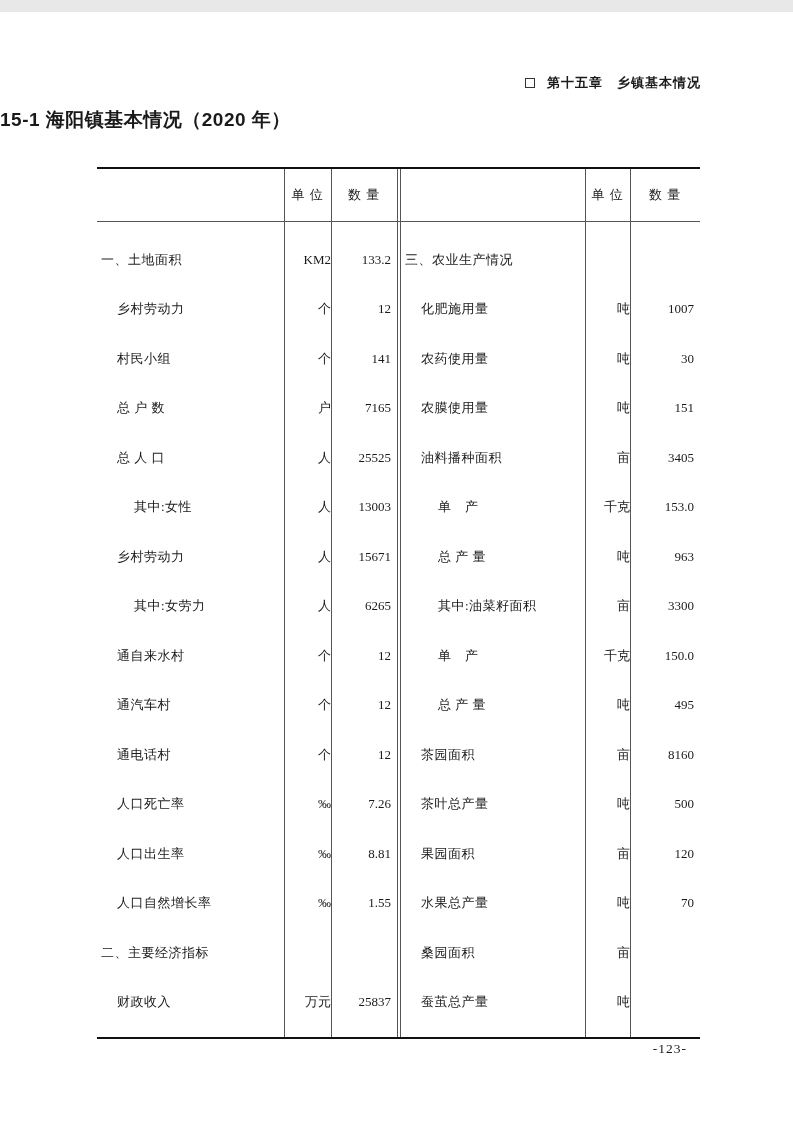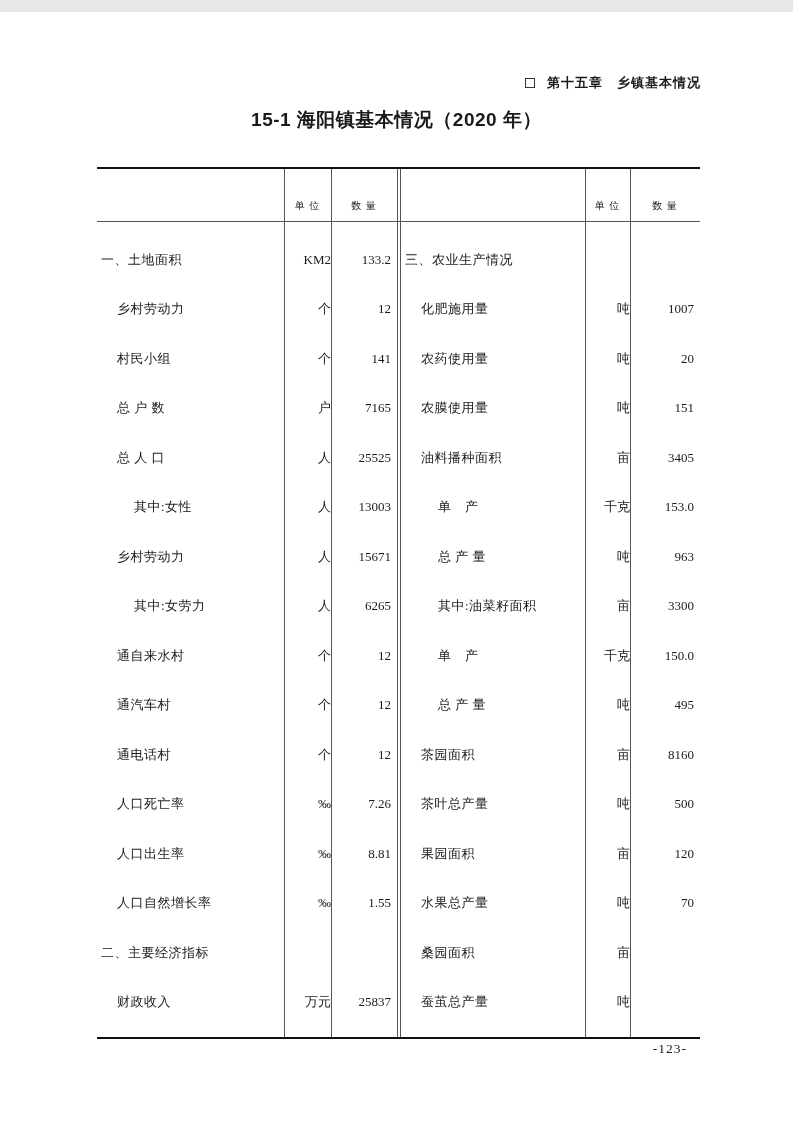--- a/index.html
+++ b/index.html
@@ -36,21 +36,21 @@
     margin-right: 12px;
     flex: 0 0 auto;
   }
 
   
   .doc-title {
     position: absolute;
     top: 95px;
     left: 0;
     width: 100%;
-    text-align: center;
+    text-align: left;
     font-family: "Liberation Sans", "DejaVu Sans", sans-serif;
     font-weight: bold;
     font-size: 19px;
     letter-spacing: 0.5px;
   }
 
   
   .stat-table {
     position: absolute;
     left: 97px;
@@ -77,26 +77,26 @@
   .header-sep {
     position: absolute;
     top: 52px;
     left: 0;
     width: 100%;
     height: 1px;
     background: #555;
   }
   .chead {
     position: absolute;
-    top: 11px;
+    top: 0;
     height: 52px;
     display: flex;
     align-items: center;
     justify-content: center;
-    font-size: 10px;
+    font-size: 13px;
     letter-spacing: 1px;
     white-space: pre;
   }
   .ch-unit-l { left: 187px; width: 47px; }
   .ch-qty-l  { left: 234px; width: 66px; }
   .ch-unit-r { left: 488px; width: 45px; }
   .ch-qty-r  { left: 533px; width: 70px; }
 
   .body-half {
     position: absolute;
@@ -240,21 +240,21 @@
           <div class="cell value"></div>
         </div>
         <div class="trow">
           <div class="cell label indent-1">化肥施用量</div>
           <div class="cell unit">吨</div>
           <div class="cell value">1007</div>
         </div>
         <div class="trow">
           <div class="cell label indent-1">农药使用量</div>
           <div class="cell unit">吨</div>
-          <div class="cell value">20</div>
+          <div class="cell value">30</div>
         </div>
         <div class="trow">
           <div class="cell label indent-1">农膜使用量</div>
           <div class="cell unit">吨</div>
           <div class="cell value">151</div>
         </div>
         <div class="trow">
           <div class="cell label indent-1">油料播种面积</div>
           <div class="cell unit">亩</div>
           <div class="cell value">3405</div>

